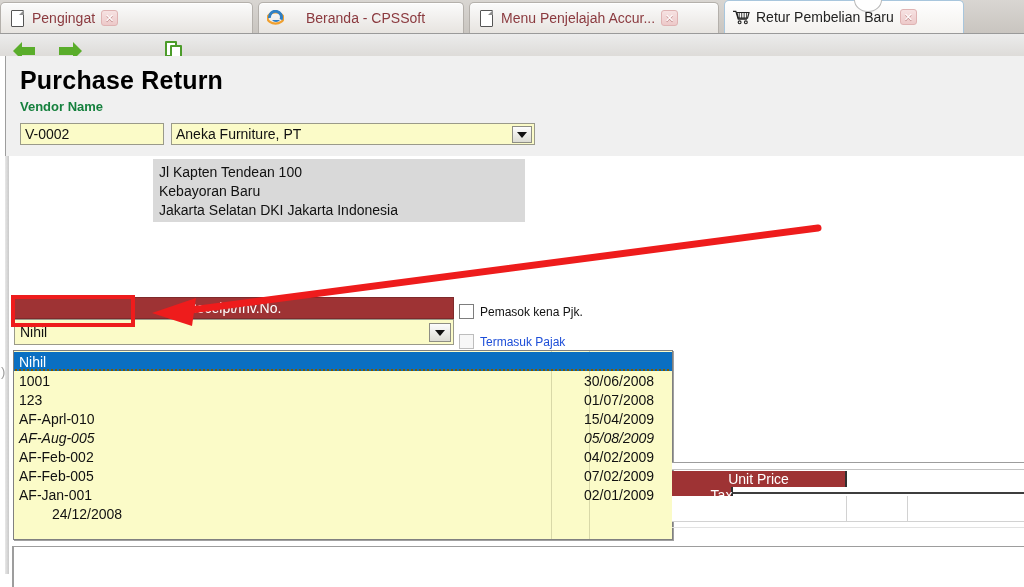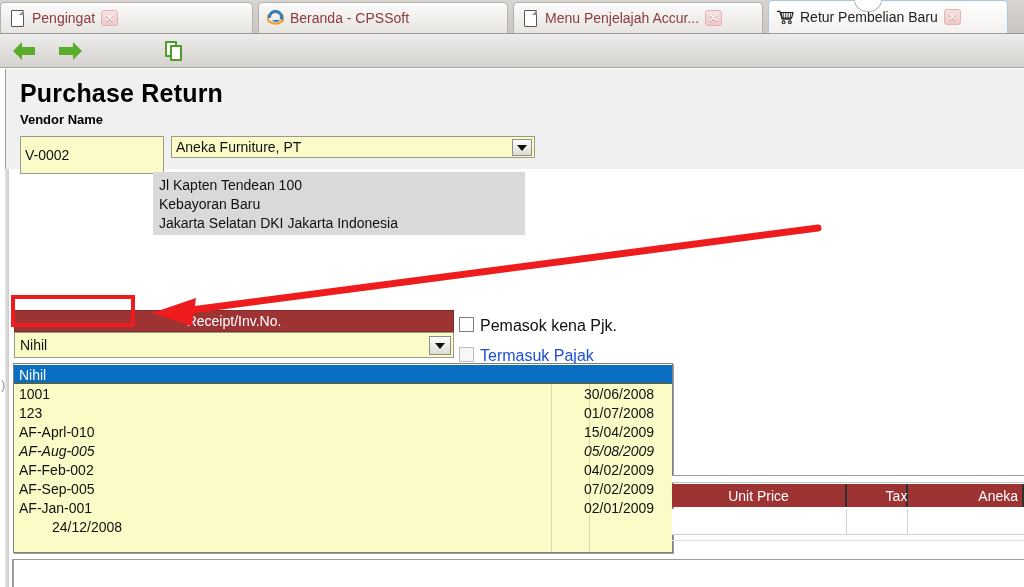--- a/index.html
+++ b/index.html
@@ -60,21 +60,21 @@
     width:13px;height:17px;background:#ffffff;
     border:1.4px solid #555; border-radius:1px;
     position:relative;
   }
   .page-glyph:after{
     content:""; position:absolute; right:-1px; top:-1px;
     border-width:0 0 5px 5px; border-style:solid;
     border-color:transparent transparent #8d8d8d transparent;
   }
   .tab-w1{ width:253px; }
-  .tab-w2{ width:250px; }
+  .tab-w2{ width:206px;gap:16px; }
   .tab-w3{ width:250px; }
   .tab-w4{ width:240px; }
 
   
   #topnotch{
     position:absolute; left:854px; top:-12px; width:28px; height:24px;
     border-radius:50%;
     background:#ffffff; border:1px solid #b9b9b9;
     z-index:5;
   }
@@ -106,52 +106,52 @@
   .copy-glyph{ position:relative; width:20px; height:20px; }
   .copy-glyph i{
      position:absolute; display:block; background:#ffffff;
      border:2px solid #4c9c2a; border-radius:1px;
   }
   .copy-glyph i.b{ left:0; top:0; width:12px; height:16px; }
   .copy-glyph i.f{ left:5px; top:4px; width:12px; height:16px; }
 
   
   #client{
-    position:absolute; left:0; top:69px; width:1024px; height:518px;
+    position:absolute; left:0; top:56px; width:1024px; height:518px;
     background:#ffffff;
   }
   #formpanel{
     position:absolute; left:5px; top:0px; width:1019px; height:100px;
     background:#f0f0f0; border-left:1px solid #9d9d9d;
   }
   #leftframe{
     position:absolute; left:5px; top:0px; width:4px; height:518px;
     background:linear-gradient(90deg,#e8e8e8,#c9c9c9);
   }
 
   #title{
     position:absolute; left:14px; top:10px;
     font-size:25px; font-weight:bold; color:#000000;
     letter-spacing:0.2px;
     font-family:"Liberation Sans", sans-serif;
   }
   #vendorlabel{
     position:absolute; left:14px; top:43px;
-    font-size:13px; font-weight:bold; color:#000000;
+    font-size:13px; font-weight:bold; color:#15803d;
   }
   .txtbox{
     position:absolute;
     background:#fbfbc8;
     border:1px solid #9a9a8a;
     font-size:14px; color:#111;
     padding:1px 4px;
     display:flex; align-items:center;
     font-family:"Liberation Sans", sans-serif;
   }
-  #vendorcode{ left:14px; top:67px; width:144px; height:38px;text-align:center; }
+  #vendorcode{ left:14px; top:67px; width:144px; height:22px;text-align:center; }
   #vendorname{ left:165px; top:67px; width:364px; height:22px; padding-right:26px;}
   .combo-btn{
     position:absolute; right:2px; top:2px; width:20px; height:17px;
     background:linear-gradient(#fdfdfd,#dcdcd4);
     border:1px solid #8e8e84;
     display:flex;align-items:center;justify-content:center;
   }
   .caret{
     width:0;height:0;
     border-left:5px solid transparent;
@@ -174,21 +174,21 @@
     border:1px solid #7f2a2b;
   }
   #receiptcombo{
     position:absolute; left:14px; top:263px; width:440px; height:26px;
     background:#fbfbc8; border:1px solid #9a9a8a;
     display:flex; align-items:center; padding-left:5px;
     font-size:14px; color:#111;
   }
   #receiptcombo .combo-btn{ right:2px; top:3px; width:22px; height:19px; }
 
-  .cbrow{ position:absolute; display:flex; align-items:flex-start; font-size:16px; }
+  .cbrow{ position:absolute; display:flex; align-items:center; font-size:12px; }
   #cb1{ left:459px; top:248px; color:#111; }
   #cb2{ left:459px; top:278px; color:#1d4ed8; }
   .cbox{
     width:15px; height:15px; background:#ffffff;
     border:1px solid #7d7d7d; margin-right:6px; flex:0 0 auto;
   }
   #cb2 .cbox{ border-color:#bdbdbd; background:#f7f7f7; }
 
   
   #droplist{
@@ -217,21 +217,21 @@
   
   #gridwrap{
     position:absolute; left:672px; top:406px; width:352px; height:60px;
   }
   #gridtop{
     position:absolute; left:0; top:0; width:352px; height:8px;
     background:#ffffff; border-top:1px solid #9d9d9d; border-bottom:1px solid #c3c3c3;
   }
   #gridhdr{
     position:absolute; left:0; top:9px; width:352px; height:23px;
-    display:flex; border-bottom:2px solid #3d3d3d;
+    display:flex; border-bottom:2px solid #3d3d3d;flex-direction:column;
   }
   #gridhdr .gh{
     background:#9e3334; color:#ffffff; font-size:14px;
     display:flex; align-items:center; justify-content:center;
     border-right:2px solid #2f2f2f;
     height:23px;
   }
   #gridhdr .gh.h1{ width:175px; }
   #gridhdr .gh.h2{ width:61px;padding-left:40px; }
   #gridhdr .gh.h3{ width:116px; justify-content:flex-end; padding-right:4px; }
@@ -406,21 +406,21 @@
           <span class="c1">AF-Aug-005</span>
           <span class="c2"></span>
           <span class="c3">05/08/2009</span>
         </div>
         <div class="dl-row" style="top: 96px;">
           <span class="c1">AF-Feb-002</span>
           <span class="c2"></span>
           <span class="c3">04/02/2009</span>
         </div>
         <div class="dl-row" style="top: 115px;">
-          <span class="c1">AF-Sep-005</span>
+          <span class="c1">AF-Feb-005</span>
           <span class="c2"></span>
           <span class="c3">07/02/2009</span>
         </div>
         <div class="dl-row" style="top: 134px;">
           <span class="c1">AF-Jan-001</span>
           <span class="c2"></span>
           <span class="c3">02/01/2009</span>
         </div>
         <div class="dl-row" style="top: 153px;">
           <span class="c2"></span>

